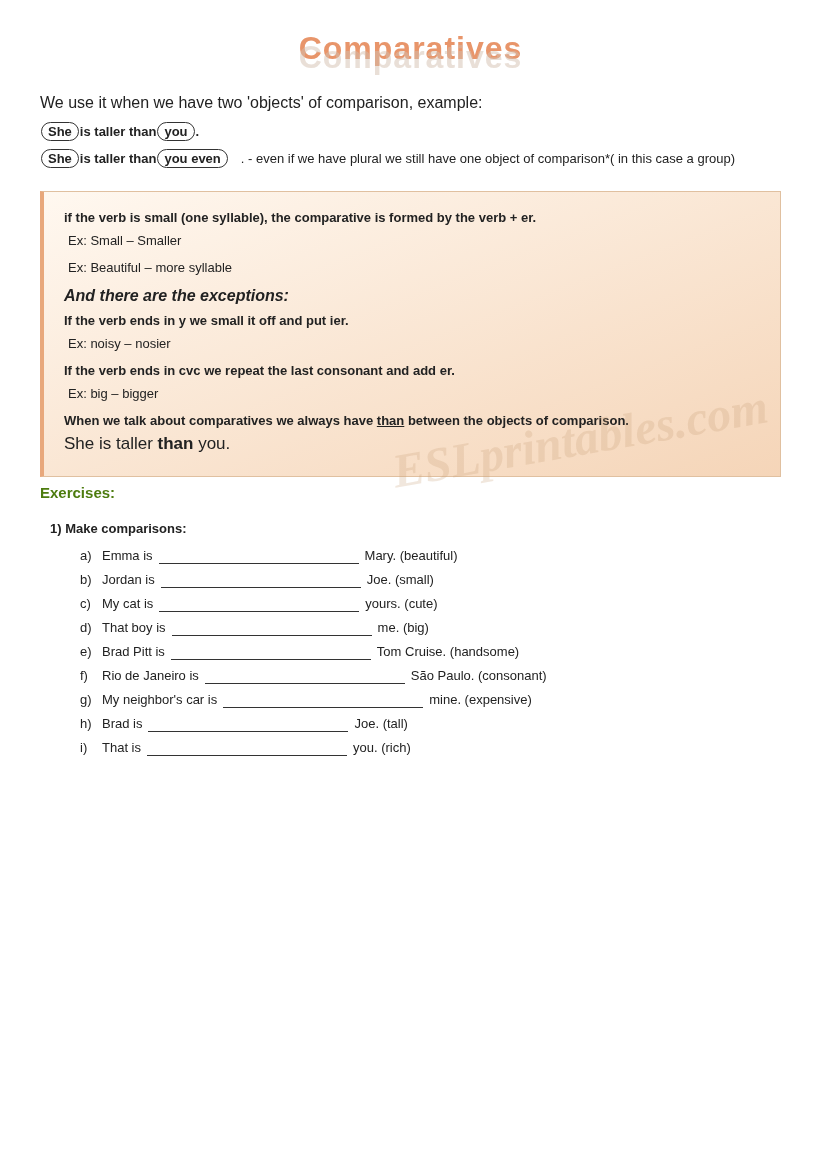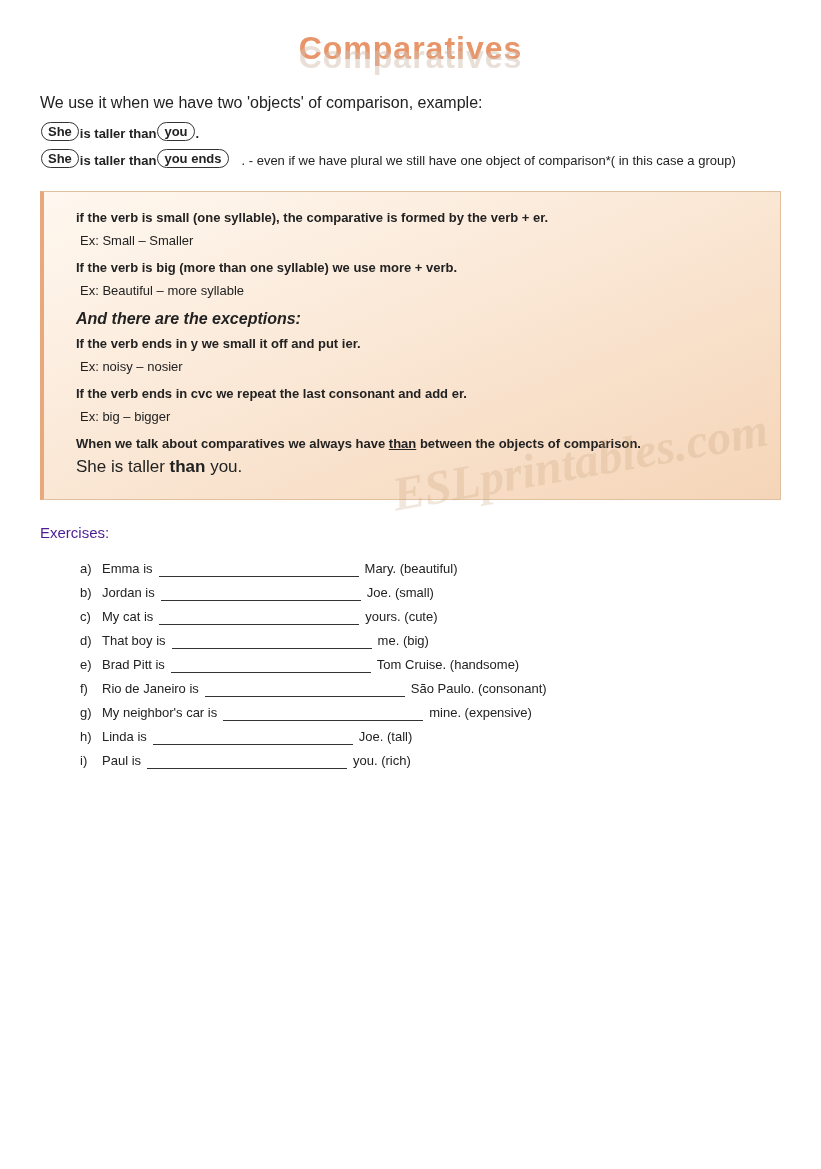--- a/index.html
+++ b/index.html
@@ -36,43 +36,43 @@
       margin-bottom: 18px;
     }
 
     .intro-text {
       font-size: 16px;
       margin-bottom: 10px;
     }
 
     .example-line {
       display: flex;
-      align-items: flex-end;
+      align-items: center;
       gap: 0;
       margin-bottom: 8px;
       font-size: 13px;
       font-weight: bold;
     }
 
     .circled {
       border: 1.5px solid #333;
       border-radius: 50px;
       padding: 1px 6px;
       display: inline-block;
       margin: 0 1px;
     }
 
     .rule-box {
       background: linear-gradient(to bottom right, #fff8f0, #f5d5b8);
       border-left: 4px solid #e8a87c;
       border-top: 1px solid #e0c0a0;
       border-right: 1px solid #e0c0a0;
       border-bottom: 1px solid #e0c0a0;
-      padding: 18px 32px;
-      margin-bottom: 24px;
+      padding: 18px 20px;
+      margin-bottom: 7px;
       position: relative;
     }
 
     .rule-box p {
       margin-bottom: 8px;
       font-size: 13px;
     }
 
     .rule-box .rule-main {
       font-weight: bold;
@@ -110,22 +110,22 @@
       font-size: 48px;
       color: rgba(200, 160, 120, 0.25);
       font-weight: bold;
       font-style: italic;
       transform: rotate(-10deg);
       pointer-events: none;
       font-family: serif;
     }
 
     .exercises-title {
-      color: #4c1d95;
-      font-weight: normal;
+      color: #4d7c0f;
+      font-weight: bold;
       font-size: 15px;
       margin-bottom: 20px;
     }
 
     .exercise-section {
       margin-bottom: 18px;
     }
 
     .exercise-title {
       font-weight: bold;
@@ -178,53 +178,53 @@
 <div class="example-line">
   <span class="circled">She</span>
   <span> is taller than </span>
   <span class="circled">you</span>
   <span>.</span>
 </div>
 
 <div class="example-line" style="flex-wrap:wrap;">
   <span class="circled">She</span>
   <span> is taller than </span>
-  <span class="circled">you ends</span>
+  <span class="circled">you even</span>
   <span style="font-weight:normal; font-size:13px;padding-left:12px;">. - even if we have plural we still have one object of comparison*( in this case a group)</span>
 </div>
 
 <br>
 
 
 <div class="rule-box">
 
   <p class="rule-main">if the verb is small (one syllable), the comparative is formed by the verb + er.</p>
   <p class="rule-example">Ex: Small – Smaller</p>
 
-  <p class="rule-main">If the verb is big (more than one syllable) we use more + verb.</p>
   <p class="rule-example">Ex: Beautiful – more syllable</p>
 
   <p class="rule-exception">And there are the exceptions:</p>
 
   <p class="rule-main">If the verb ends in y we small it off and put ier.</p>
   <p class="rule-example">Ex: noisy – nosier</p>
 
   <p class="rule-main">If the verb ends in cvc we repeat the last consonant and add er.</p>
   <p class="rule-example">Ex: big – bigger</p>
 
   <p class="rule-emphasis">When we talk about comparatives we always have <span class="than-underline">than</span> between the objects of comparison.</p>
   <p class="rule-example-line">She is taller <strong>than</strong> you.</p>
 
   <div class="watermark">ESLprintables.com</div>
 </div>
 
 
 <p class="exercises-title">Exercises:</p>
 
 <div class="exercise-section">
+  <p class="exercise-title">1)  Make comparisons:</p>
   <ul class="exercise-list">
     <li>
       <span class="item-label">a)</span>
       <span>Emma is </span>
       <span class="fill-line">&nbsp;&nbsp;&nbsp;&nbsp;&nbsp;&nbsp;&nbsp;&nbsp;&nbsp;&nbsp;&nbsp;&nbsp;&nbsp;&nbsp;&nbsp;&nbsp;&nbsp;&nbsp;&nbsp;&nbsp;&nbsp;&nbsp;&nbsp;&nbsp;&nbsp;&nbsp;&nbsp;&nbsp;&nbsp;&nbsp;&nbsp;&nbsp;</span>
       <span>Mary. (beautiful)</span>
     </li>
     <li>
       <span class="item-label">b)</span>
       <span>Jordan is </span>
@@ -256,27 +256,27 @@
       <span>São Paulo. (consonant)</span>
     </li>
     <li>
       <span class="item-label">g)</span>
       <span>My neighbor's car is </span>
       <span class="fill-line">&nbsp;&nbsp;&nbsp;&nbsp;&nbsp;&nbsp;&nbsp;&nbsp;&nbsp;&nbsp;&nbsp;&nbsp;&nbsp;&nbsp;&nbsp;&nbsp;&nbsp;&nbsp;&nbsp;&nbsp;&nbsp;&nbsp;&nbsp;&nbsp;&nbsp;&nbsp;</span>
       <span>mine. (expensive)</span>
     </li>
     <li>
       <span class="item-label">h)</span>
-      <span> Linda is </span>
+      <span> Brad is </span>
       <span class="fill-line">&nbsp;&nbsp;&nbsp;&nbsp;&nbsp;&nbsp;&nbsp;&nbsp;&nbsp;&nbsp;&nbsp;&nbsp;&nbsp;&nbsp;&nbsp;&nbsp;&nbsp;&nbsp;&nbsp;&nbsp;&nbsp;&nbsp;&nbsp;&nbsp;&nbsp;&nbsp;&nbsp;&nbsp;&nbsp;&nbsp;&nbsp;&nbsp;</span>
       <span>Joe. (tall)</span>
     </li>
     <li>
       <span class="item-label">i)</span>
-      <span>Paul is </span>
+      <span>That is </span>
       <span class="fill-line">&nbsp;&nbsp;&nbsp;&nbsp;&nbsp;&nbsp;&nbsp;&nbsp;&nbsp;&nbsp;&nbsp;&nbsp;&nbsp;&nbsp;&nbsp;&nbsp;&nbsp;&nbsp;&nbsp;&nbsp;&nbsp;&nbsp;&nbsp;&nbsp;&nbsp;&nbsp;&nbsp;&nbsp;&nbsp;&nbsp;&nbsp;&nbsp;</span>
       <span>you. (rich)</span>
     </li>
   </ul>
 </div>
 
 
 
 
 </body></html>

